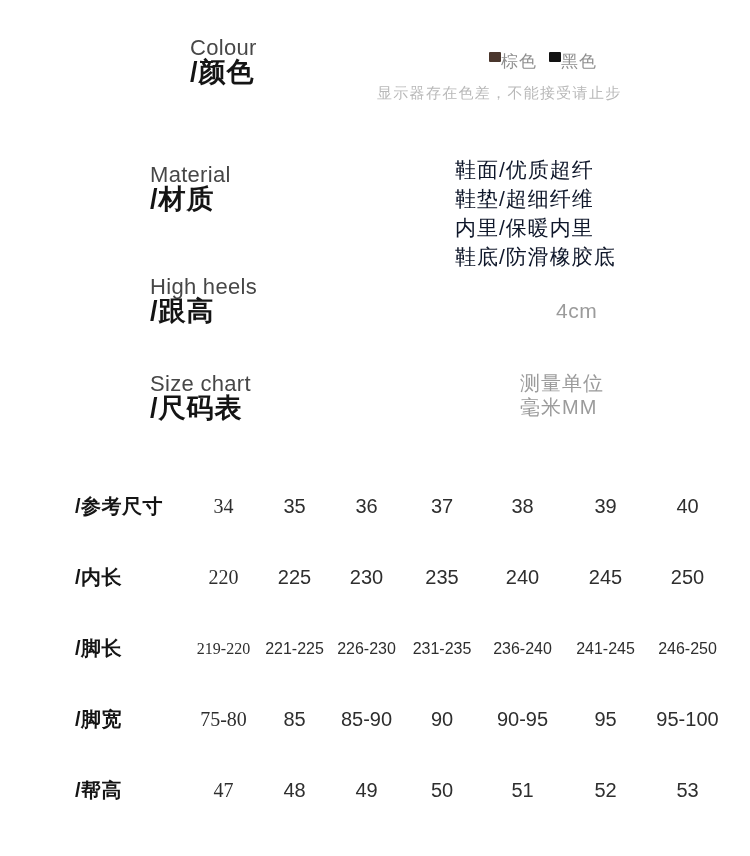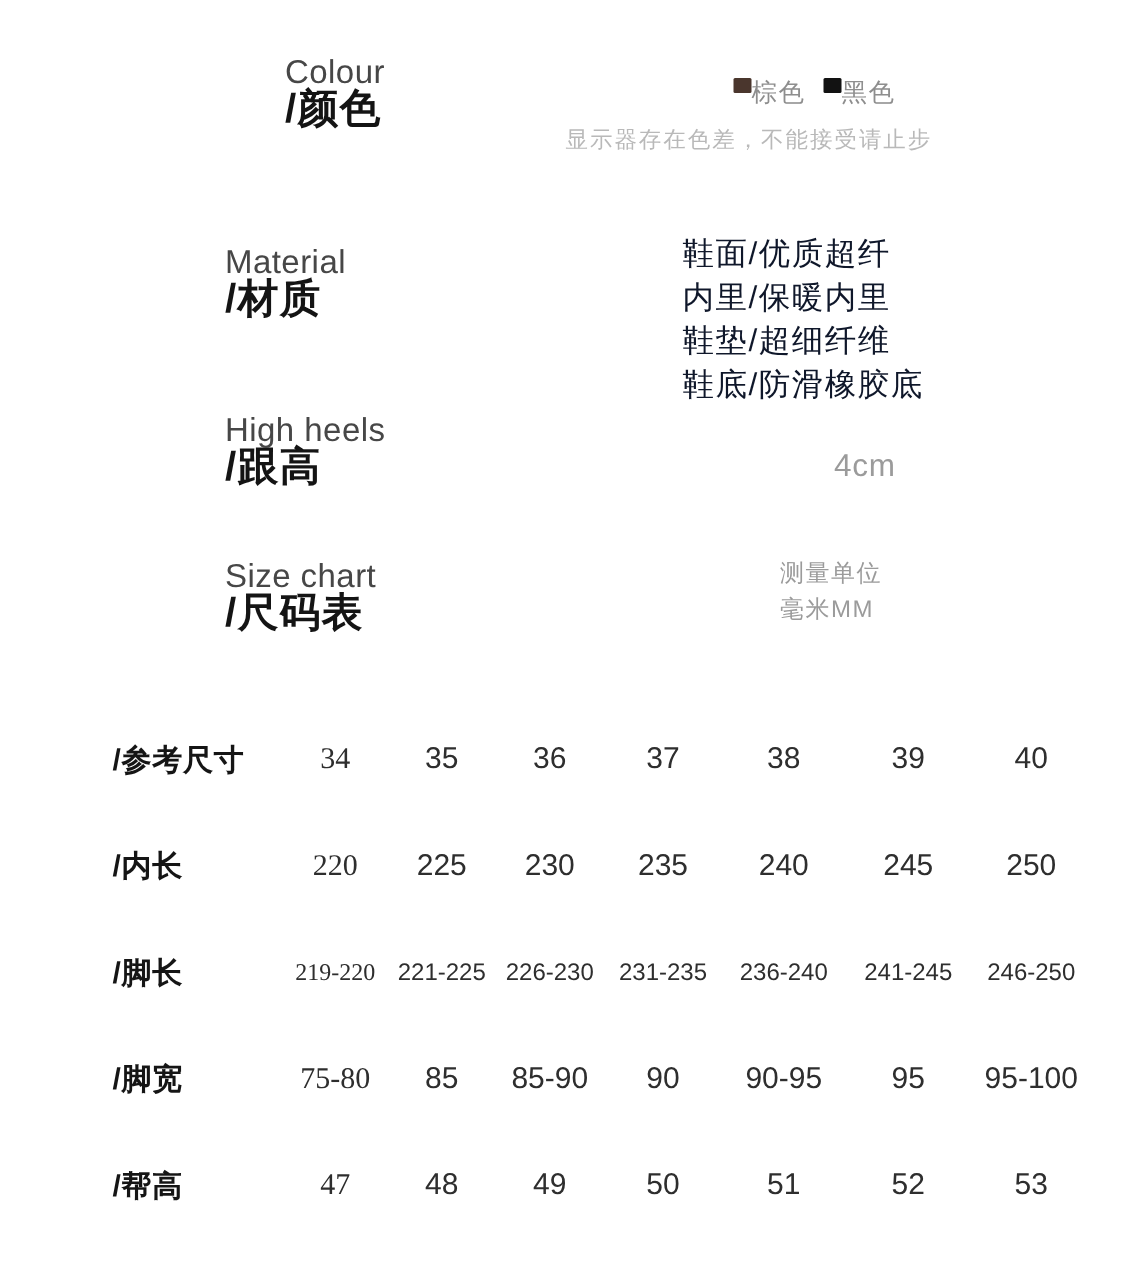--- a/index.html
+++ b/index.html
@@ -65,21 +65,21 @@
     top: 299px;
     font-size: 21px;
     color: #9b9b9b;
     letter-spacing: 0.5px;
   }
   
   .unit-block {
     position: absolute;
     left: 520px;
     top: 371px;
-    font-size: 16px;
+    font-size: 20px;
     color: #9b9b9b;
     line-height: 24px;
     letter-spacing: 1px;
   }
   
   .size-table { position: absolute; left: 0; top: 471px; width: 666px; }
   .t-row {
     display: flex;
     align-items: center;
     height: 71px;
@@ -130,22 +130,22 @@
     </div>
   </div>
   <div class="colour-note">显示器存在色差，不能接受请止步</div>
 
   <div class="label-block" style="top:162px;">
     <div class="label-en">Material</div>
     <div class="label-zh">/材质</div>
   </div>
   <div class="material-lines">
     <div>鞋面/优质超纤</div>
+    <div>鞋垫/超细纤维</div>
     <div>内里/保暖内里</div>
-    <div>鞋垫/超细纤维</div>
     <div>鞋底/防滑橡胶底</div>
   </div>
 
   <div class="label-block" style="top:274px;">
     <div class="label-en">High heels</div>
     <div class="label-zh">/跟高</div>
   </div>
   <div class="heel-value">4cm</div>
 
   <div class="label-block" style="top:371px;">

